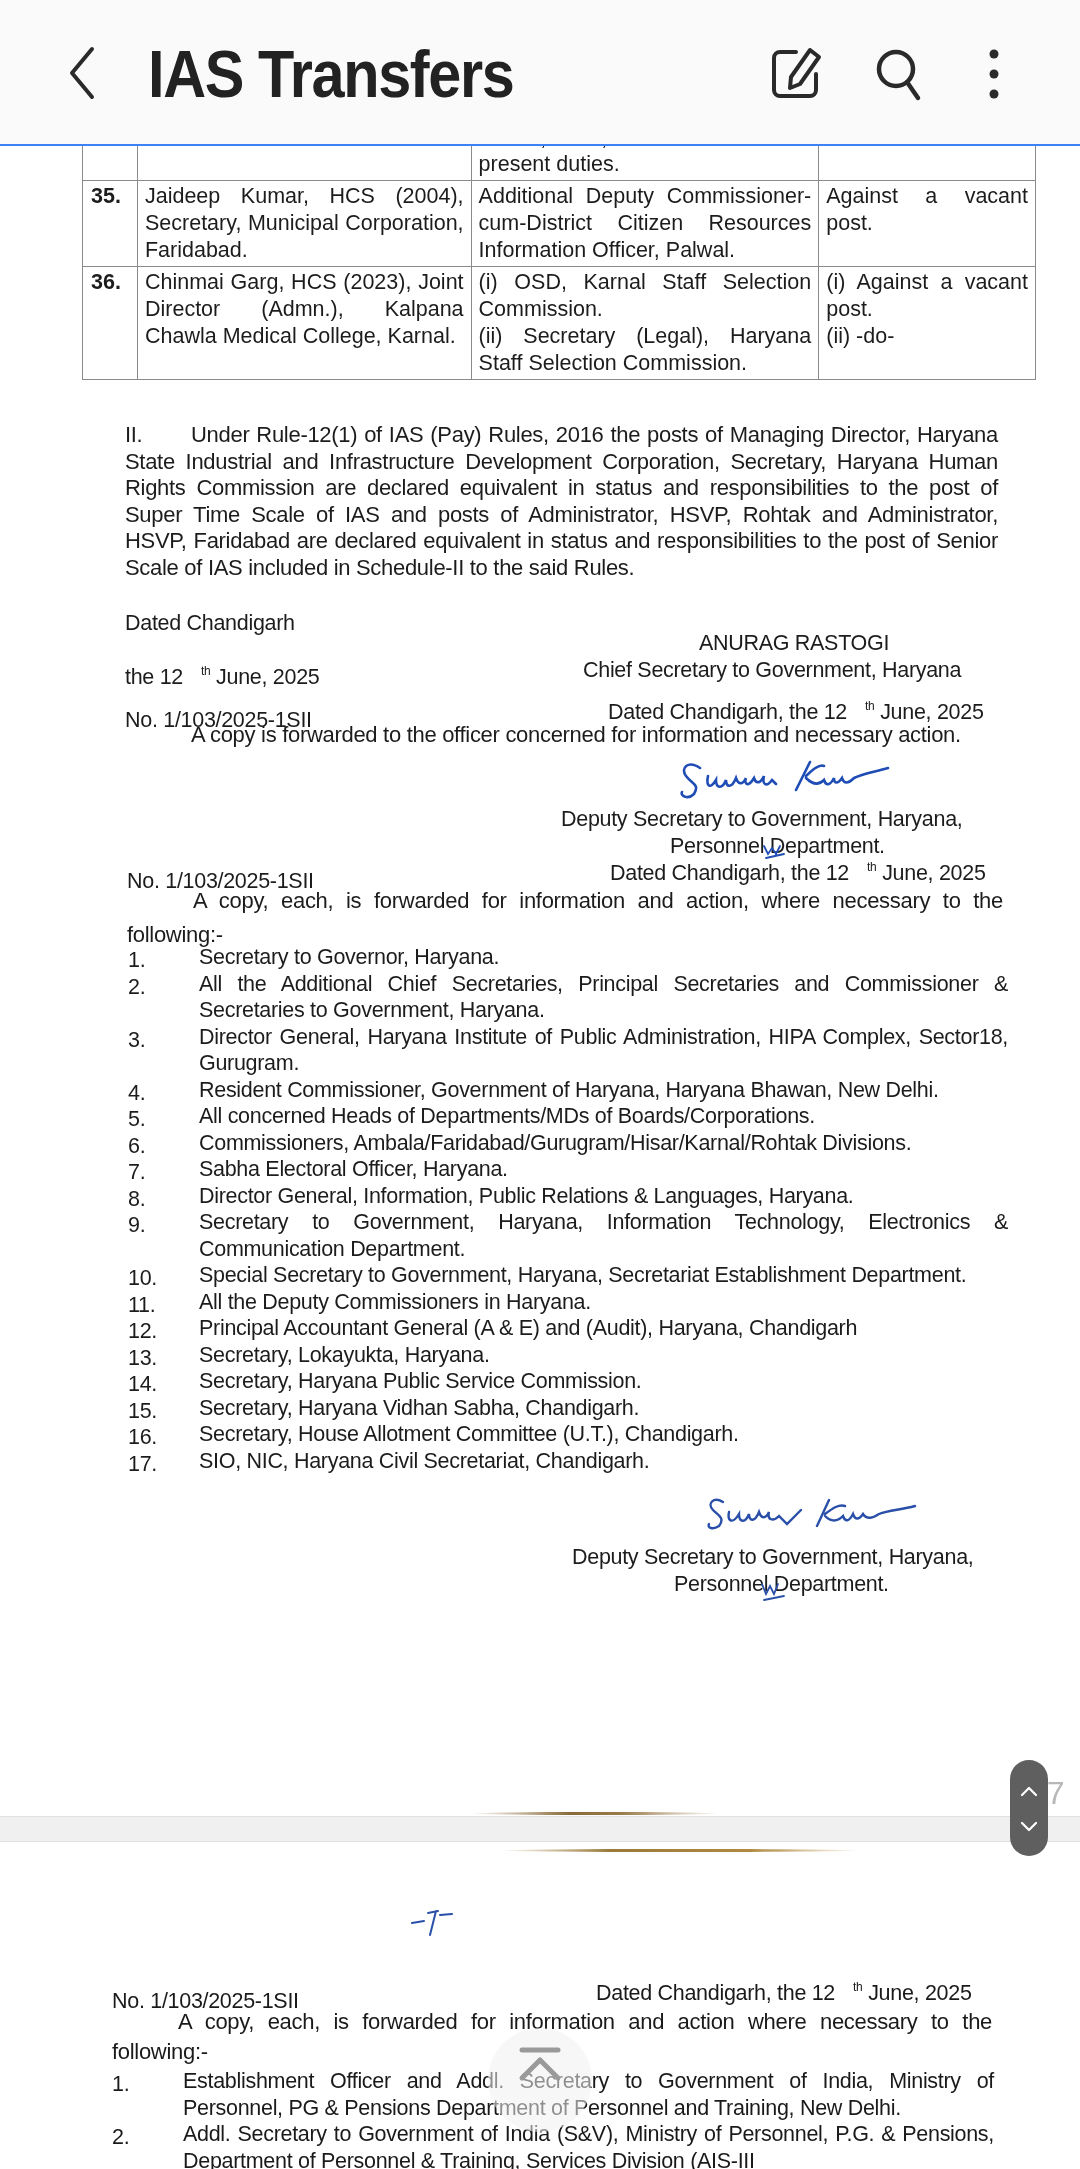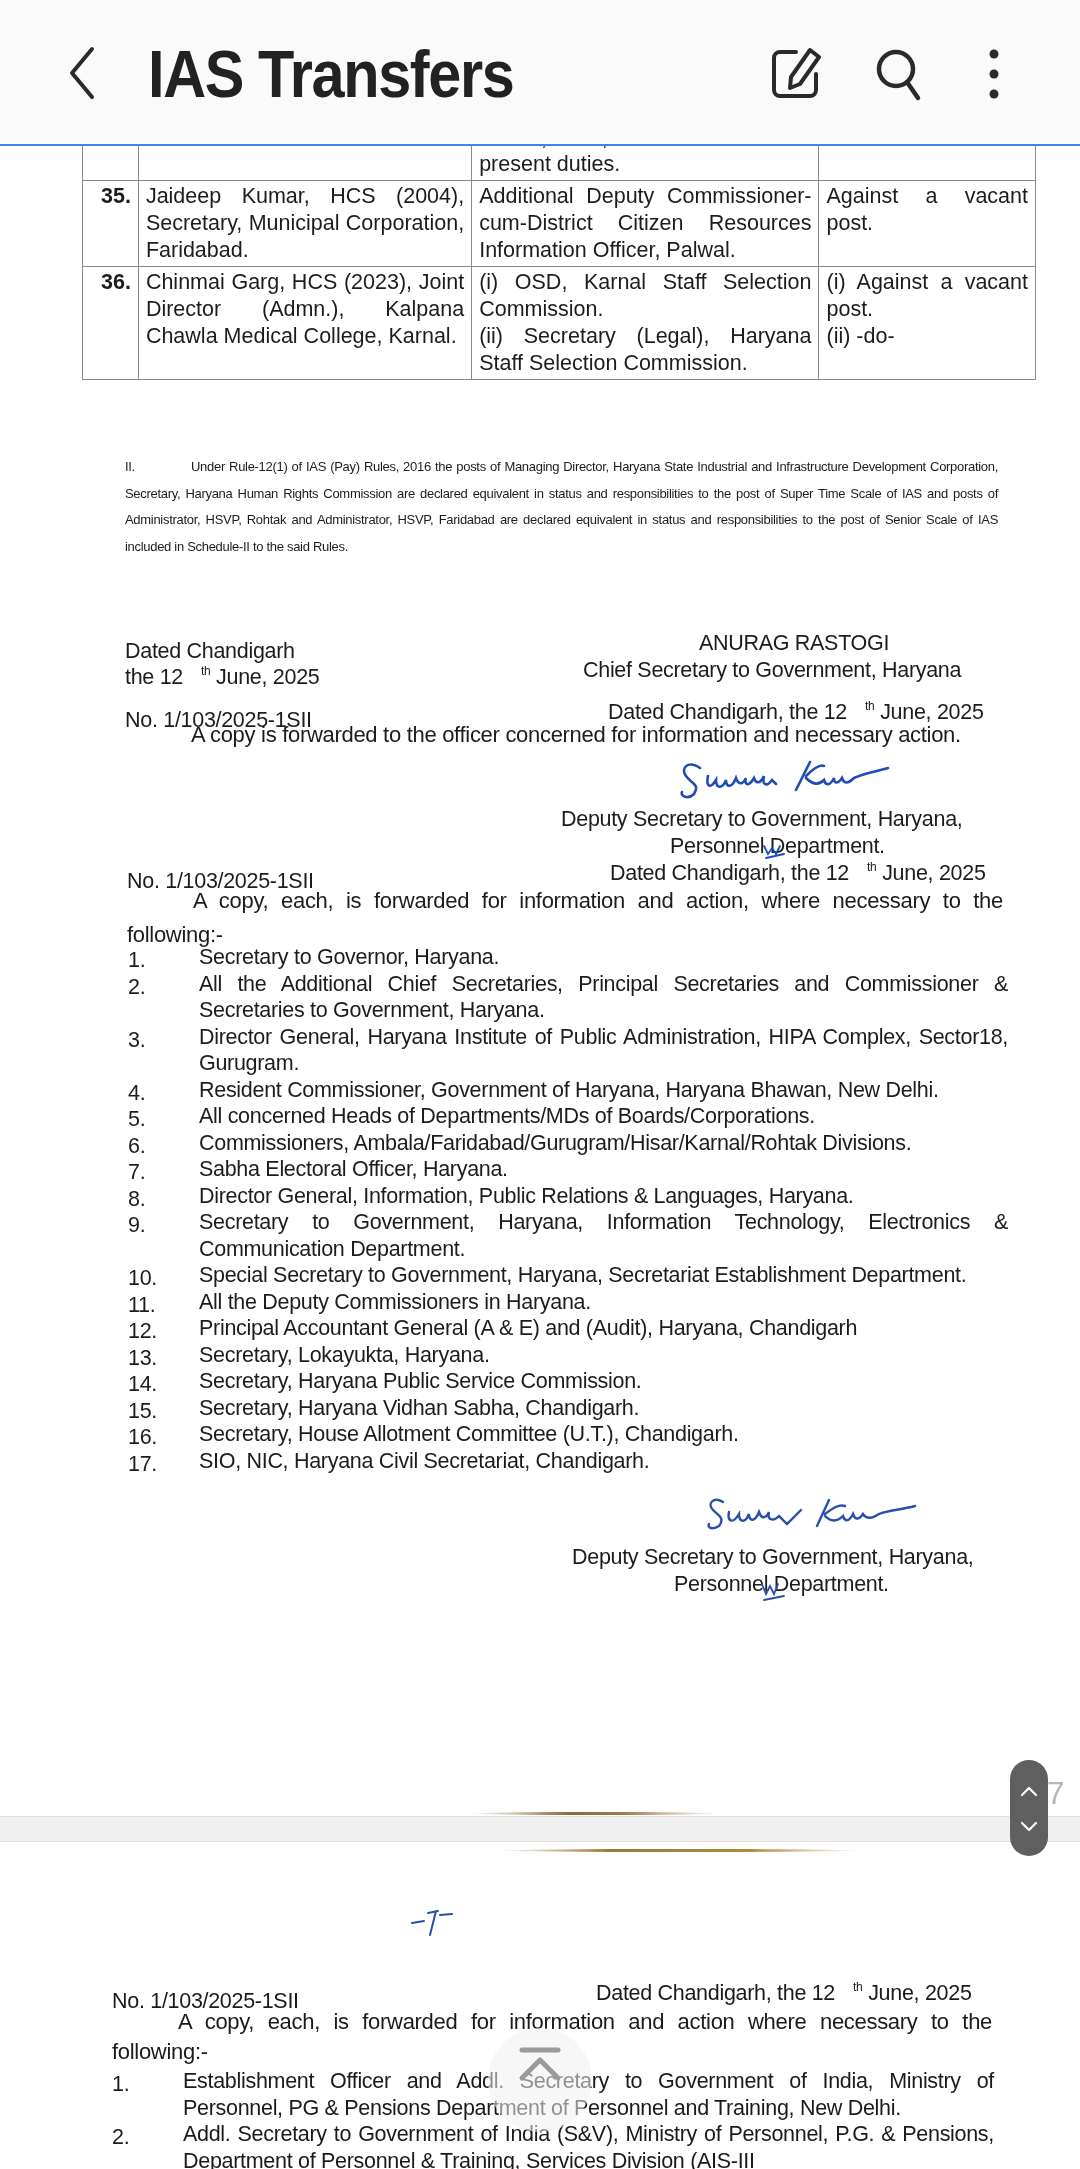--- a/index.html
+++ b/index.html
@@ -28,28 +28,28 @@
     background: #ffffff; overflow: hidden;
     font-family: "Liberation Sans", sans-serif; color: #1c1c1c;
   }
   .scan { font-family: "Liberation Sans", sans-serif; font-stretch: condensed; }
 
   table.xfer {
     position: absolute; left: 82px; top: -16px; width: 954px;
     border-collapse: collapse; font-size: 21.5px; line-height: 27px;
   }
   table.xfer td { border: 1.5px solid #8a8a8a; vertical-align: top; padding: 2px 7px; }
-  table.xfer td.num { width: 55px; font-weight: bold; padding-left: 18px; }
+  table.xfer td.num { width: 55px; font-weight: bold; padding-left: 8px; }
   table.xfer td.name { width: 334px; text-align: justify; text-align-last: left; }
   table.xfer td.post { width: 348px; text-align: justify; text-align-last: left; }
   table.xfer td.rem { width: 217px; text-align: justify; text-align-last: left; }
 
   .para {
-    position: absolute; left: 125px; width: 873px; font-size: 13px; line-height: 26.5px;
-    text-align: justify; text-align-last: left; letter-spacing: -0.3px; margin-top: 32px;
+    position: absolute; left: 125px; width: 873px; font-size: 22px; line-height: 26.5px;
+    text-align: justify; text-align-last: left; letter-spacing: -0.3px;
   }
   .txt { position: absolute; font-size: 21.5px; line-height: 27px; white-space: nowrap; letter-spacing: -0.3px; }
   sup { font-size: 12px; vertical-align: 9px; line-height: 0; margin-left: 18px; }
 
   .fwd { position: absolute; left: 126px; width: 876px; font-size: 22px; line-height: 30px; letter-spacing: -0.3px; }
   .fwd .ind { display: inline-block; width: 66px; }
   .fwd.just { text-align: justify; text-align-last: left; }
 
   ol.cc { position: absolute; left: 128px; width: 880px; list-style: none; font-size: 21.5px; line-height: 26.5px; letter-spacing: -0.3px; }
   ol.cc li { position: relative; padding-left: 71px; text-align: justify; text-align-last: left; }
@@ -147,21 +147,21 @@
         <div>(ii) -do-</div>
       </td>
     </tr>
   </tbody>
     </table>
 
   <div class="para" style="top:276px;">
     <span style="display:inline-block;width:66px;">II.</span><span>Under Rule-12(1) of IAS (Pay) Rules, 2016 the posts of Managing Director, Haryana State Industrial and Infrastructure Development Corporation, Secretary, Haryana Human Rights Commission are declared equivalent in status and responsibilities to the post of Super Time Scale of IAS and posts of Administrator, HSVP, Rohtak and Administrator, HSVP, Faridabad are declared equivalent in status and responsibilities to the post of Senior Scale of IAS included in Schedule-II to the said Rules.</span>
   </div>
 
-  <div class="txt" style="left:125px;top:492px;">Dated Chandigarh</div>
+  <div class="txt" style="left:125px;top:464px;">Dated Chandigarh</div>
   <div class="txt" style="left:125px;top:518px;"><span>the 12</span><sup>th</sup><span> June, 2025</span></div>
   <div class="txt" style="left:699px;top:484px;">ANURAG RASTOGI</div>
   <div class="txt" style="left:583px;top:511px;">Chief Secretary to Government, Haryana</div>
 
   <div class="txt" style="left:125px;top:561px;">No. 1/103/2025-1SII</div>
   <div class="txt" style="left:608px;top:553px;"><span>Dated Chandigarh, the 12</span><sup>th</sup><span> June, 2025</span></div>
   <div class="fwd just" style="left:125px;top:574px;width:877px;line-height:30px;"><span class="ind"></span><span>A copy is forwarded to the officer concerned for information and necessary action.</span></div>
 
   <svg class="sig" style="left:678px;top:608px;" width="270" height="50" viewBox="0 0 270 50">
     <path d="M22 14 C10 6 2 14 8 22 C14 30 22 30 16 40 C10 46 2 42 4 38 M30 22 C28 32 32 36 38 26 C38 34 44 36 48 26 C48 34 54 34 58 24 C60 30 64 32 68 24 C66 30 70 34 76 24 C78 30 82 30 86 22 C84 30 88 34 94 26 L98 30" fill="none" stroke="#1f4db5" stroke-width="2.6" stroke-linecap="round"></path>

